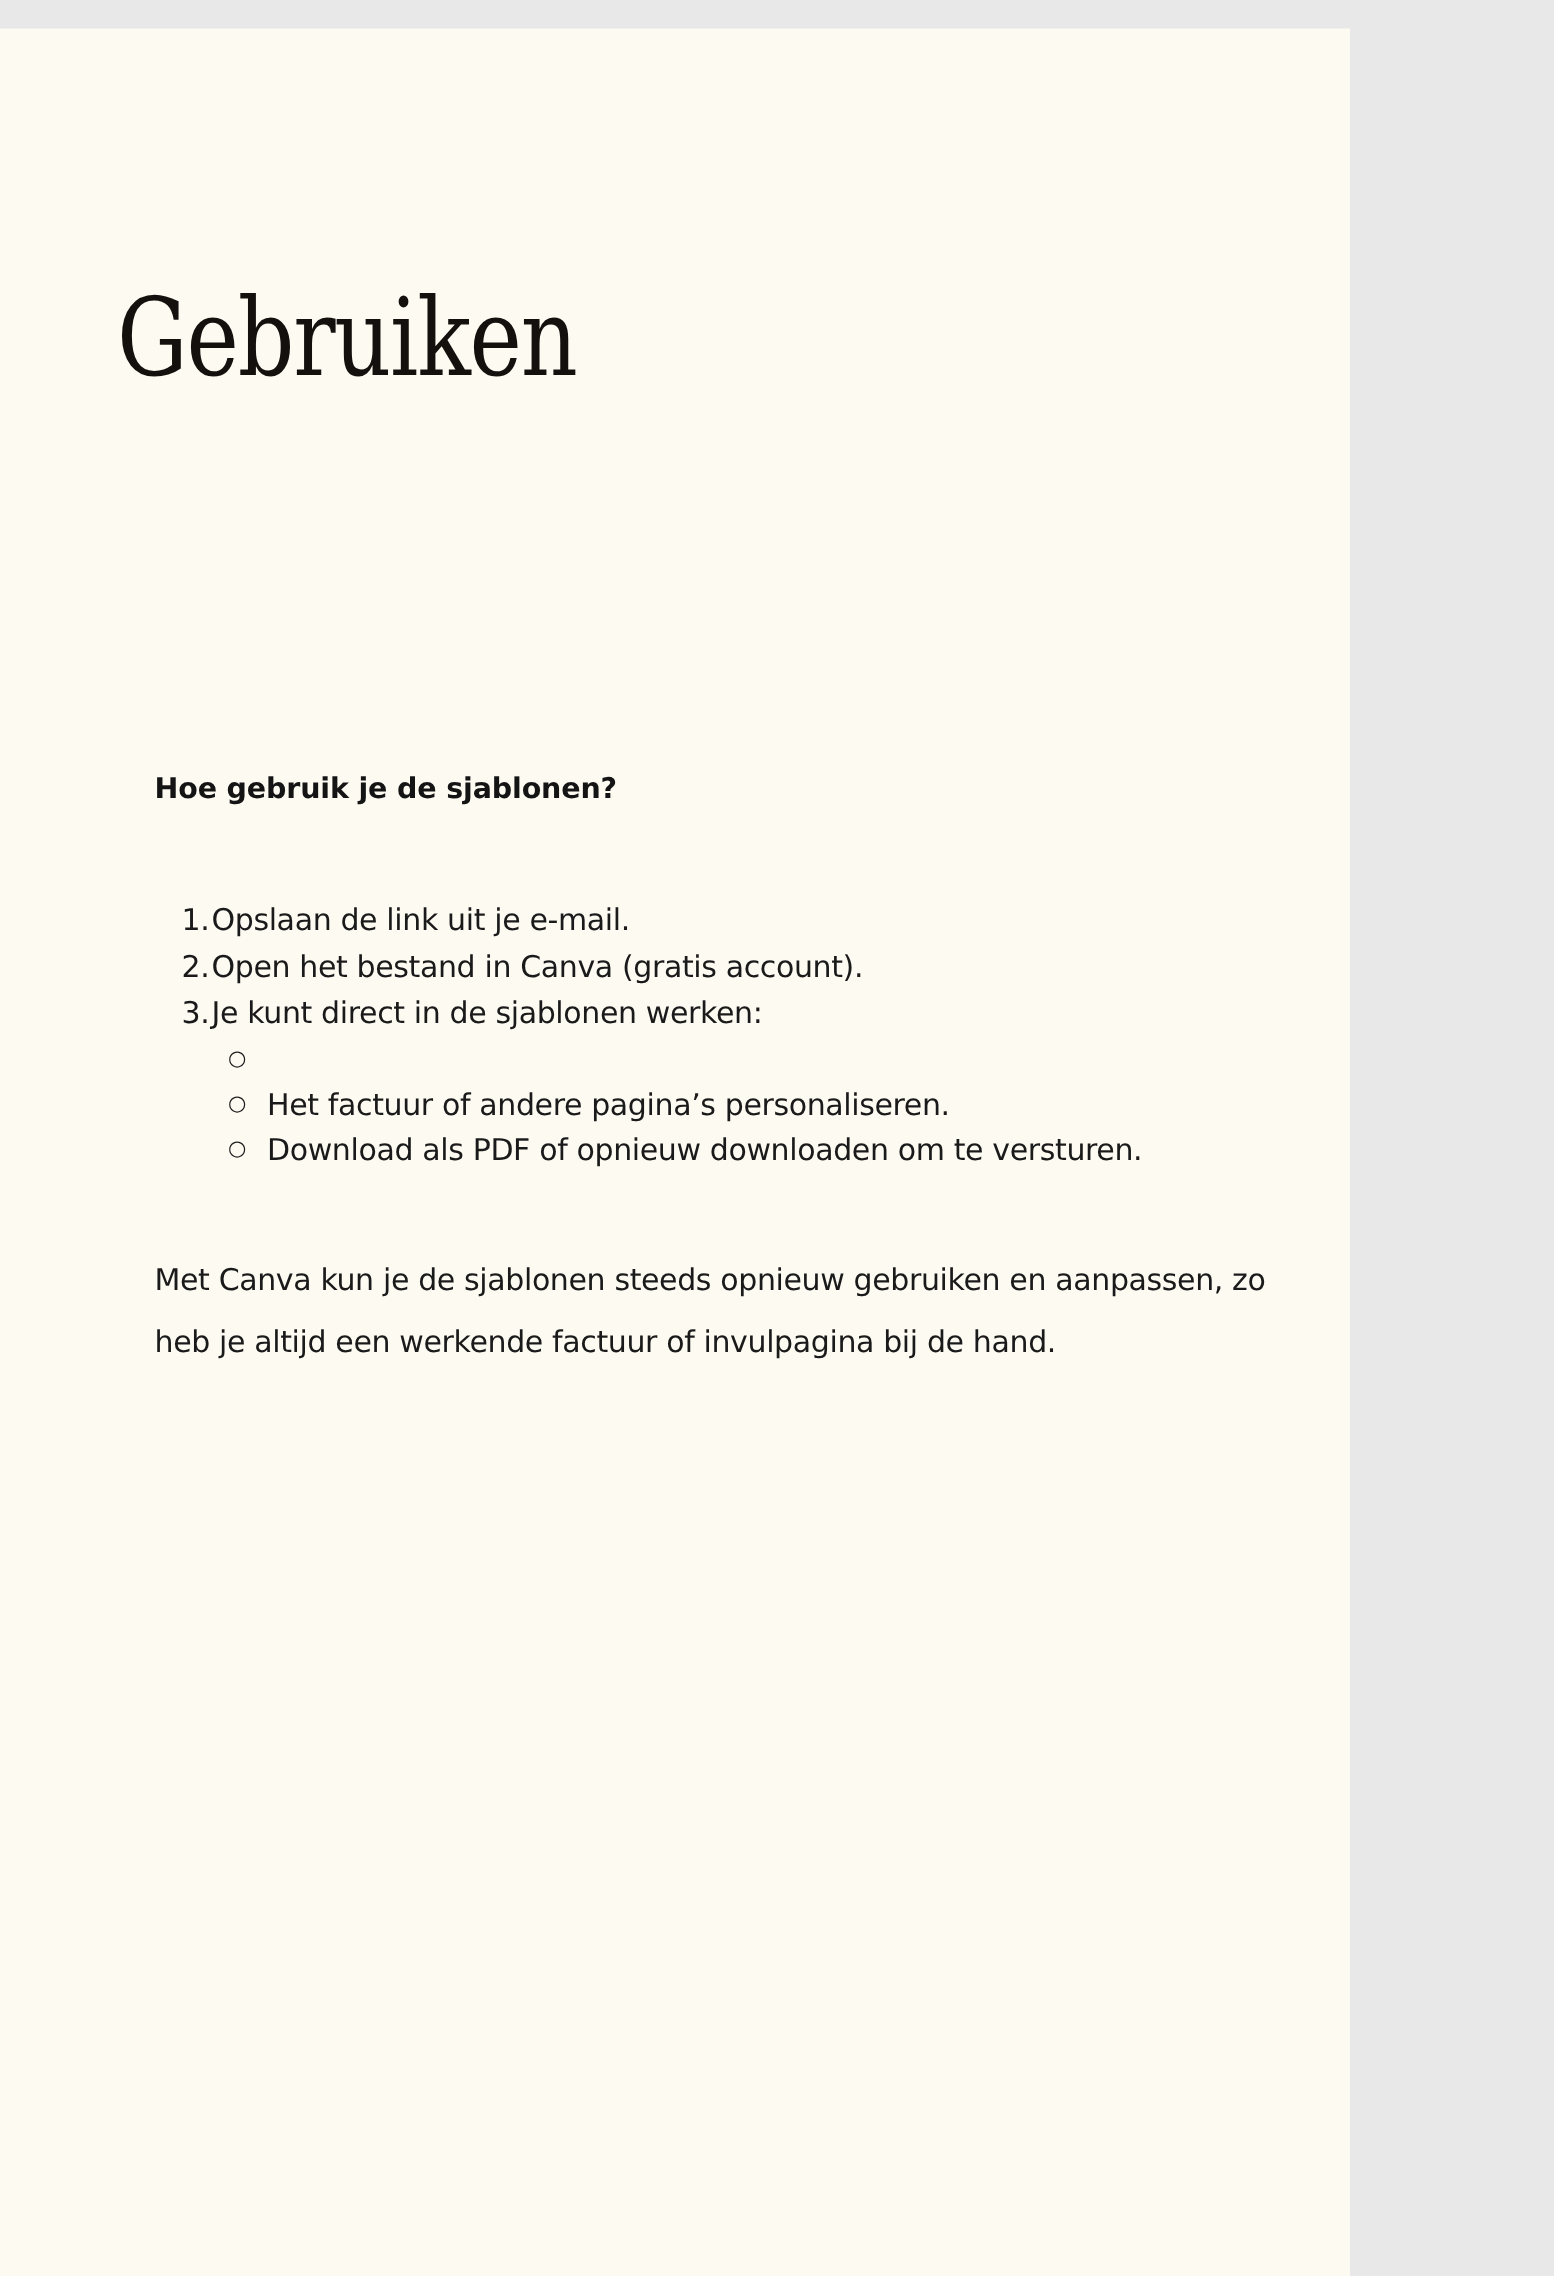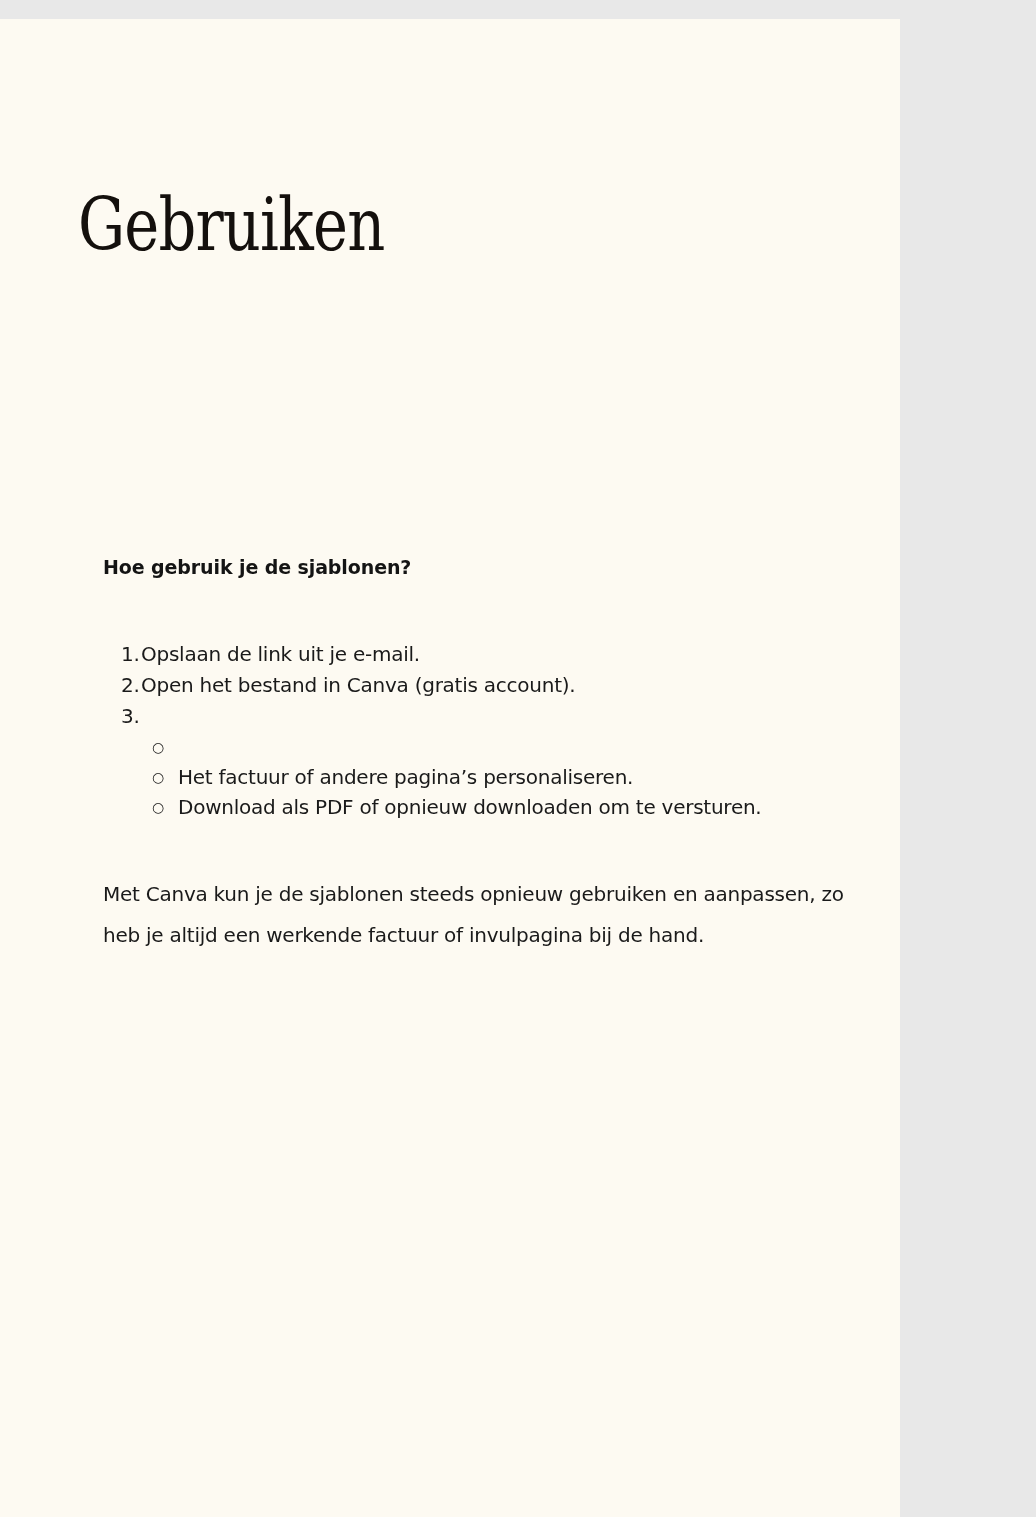--- a/index.html
+++ b/index.html
@@ -50,21 +50,20 @@
     white-space: nowrap;
   }
 
   
   .body-block {
     position: absolute;
     left: 103px;
     top: 494px;
     width: 800px;
     color: #1a1a1a;
-    margin-top: 41px;
   }
 
   .section-heading {
     font-family: "DejaVu Sans", sans-serif;
     font-size: 19px;
     font-weight: bold;
     line-height: 26px;
     color: #141414;
     margin: 0;
     letter-spacing: -0.1px;
@@ -164,20 +163,21 @@
         <span class="step-text">Opslaan de link uit je e-mail.</span>
       </li>
 
       <li class="step">
         <span class="step-marker">2.</span>
         <span class="step-text">Open het bestand in Canva (gratis account).</span>
       </li>
 
       <li class="step">
         <span class="step-marker">3.</span>
+        <span class="step-text">Je kunt direct in de sjablonen werken:</span>
       </li>
 
       <li>
         <ul class="sub-list">
 
           <li class="sub-item">
             <span class="sub-marker">○</span>
           </li>
 
           <li class="sub-item">

